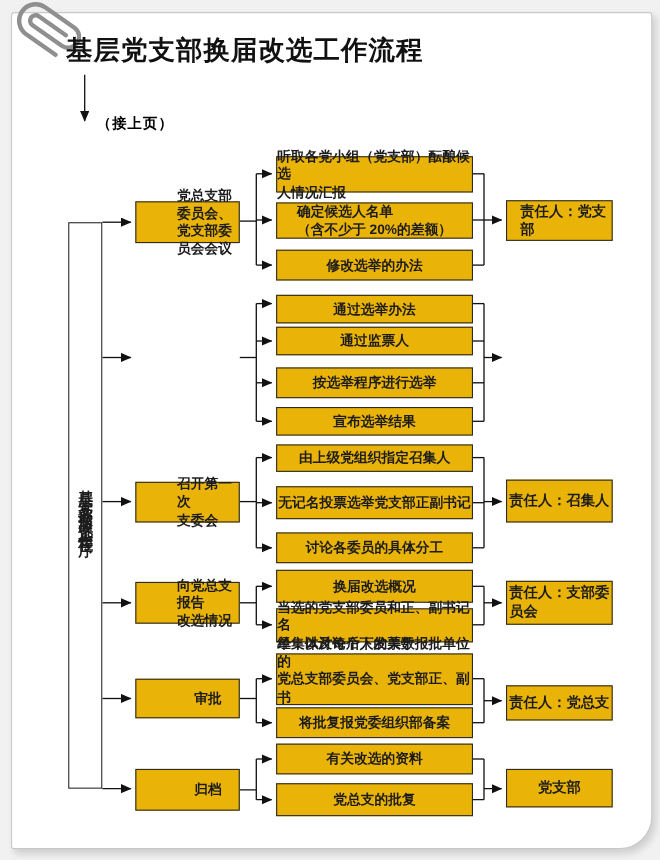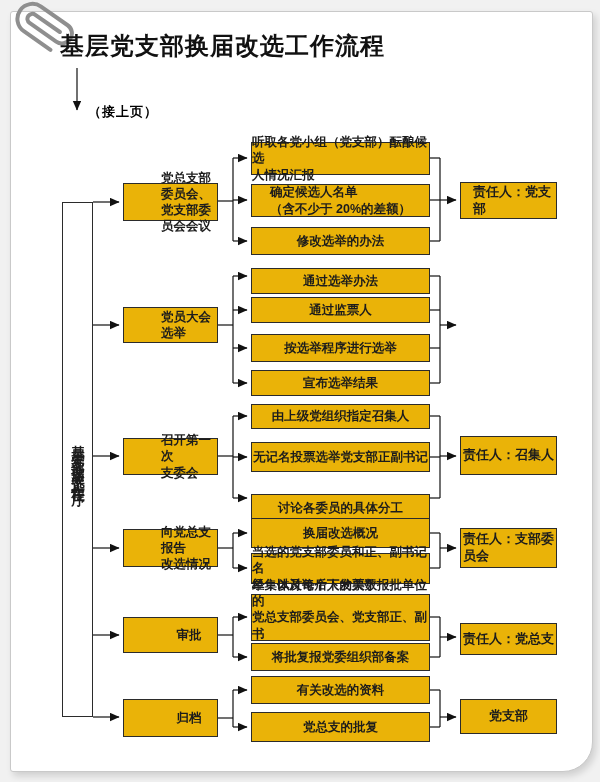--- a/index.html
+++ b/index.html
@@ -160,31 +160,30 @@
 
   <div class="box stage" style="top:183px;height:38px;">党总支部委员会、
 党支部委员会会议</div>
   <div class="box step" style="top:142px;height:33px;">听取各党小组（党支部）酝酿候选
 人情况汇报</div>
   <div class="box step" style="top:184px;height:33px;">确定候选人名单
 （含不少于 20%的差额）</div>
   <div class="box step" style="top:227px;height:28px;">修改选举的办法</div>
   <div class="box resp" style="top:182px;height:37px;padding-left:12px;">责任人：党支部</div>
 
-  <div class="box stage" style="top:307px;height:36px;">党员大会选举</div>
   <div class="box step" style="top:268px;height:26px;">通过选举办法</div>
   <div class="box step" style="top:297px;height:26px;">通过监票人</div>
   <div class="box step" style="top:334px;height:28px;">按选举程序进行选举</div>
   <div class="box step" style="top:370px;height:26px;">宣布选举结果</div>
 
   <div class="box stage" style="top:438px;height:37px;">召开第一次
 支委会</div>
   <div class="box step" style="top:404px;height:25px;">由上级党组织指定召集人</div>
   <div class="box step" style="top:442px;height:30px;">无记名投票选举党支部正副书记</div>
-  <div class="box step" style="top:484px;height:28px;margin-top:10px;">讨论各委员的具体分工</div>
+  <div class="box step" style="top:484px;height:28px;">讨论各委员的具体分工</div>
   <div class="box resp" style="top:436px;height:39px;">责任人：召集人</div>
 
   <div class="box stage" style="top:529px;height:38px;">向党总支报告
 改选情况</div>
   <div class="box step" style="top:518px;height:30px;">换届改选概况</div>
   <div class="box step" style="top:553px;height:31px;">当选的党支部委员和正、副书记名
 单，以及每个人的票数</div>
   <div class="box stage" style="top:617px;height:36px;">审批</div>
 
   <div class="box resp" style="top:528px;height:40px;">责任人：支部委

